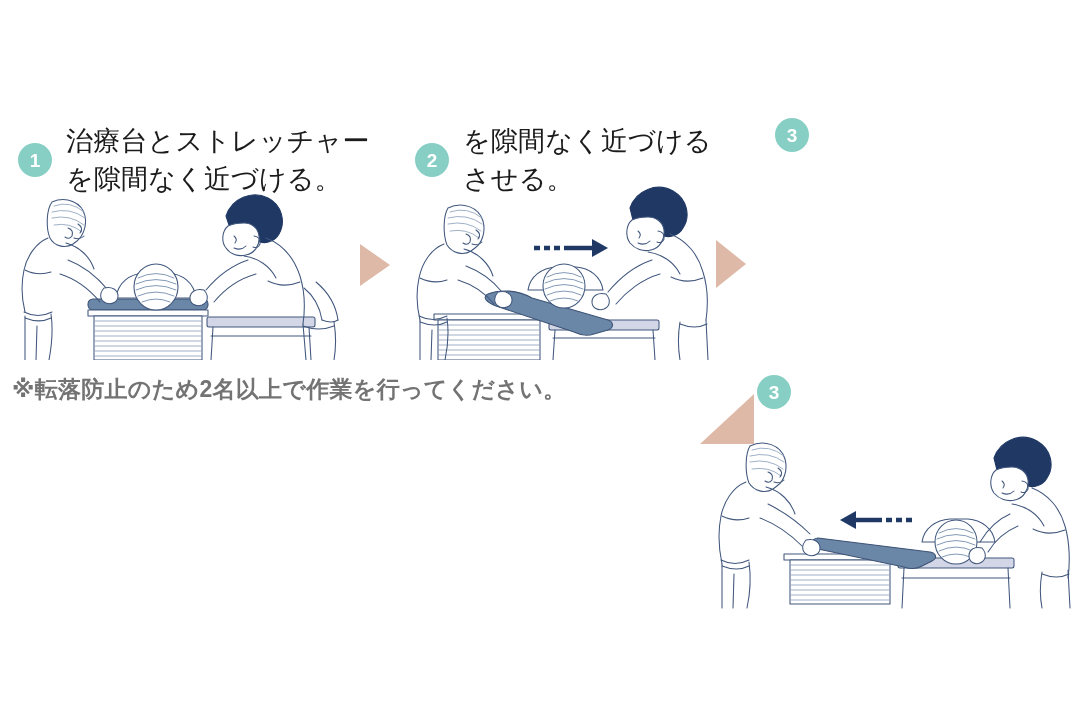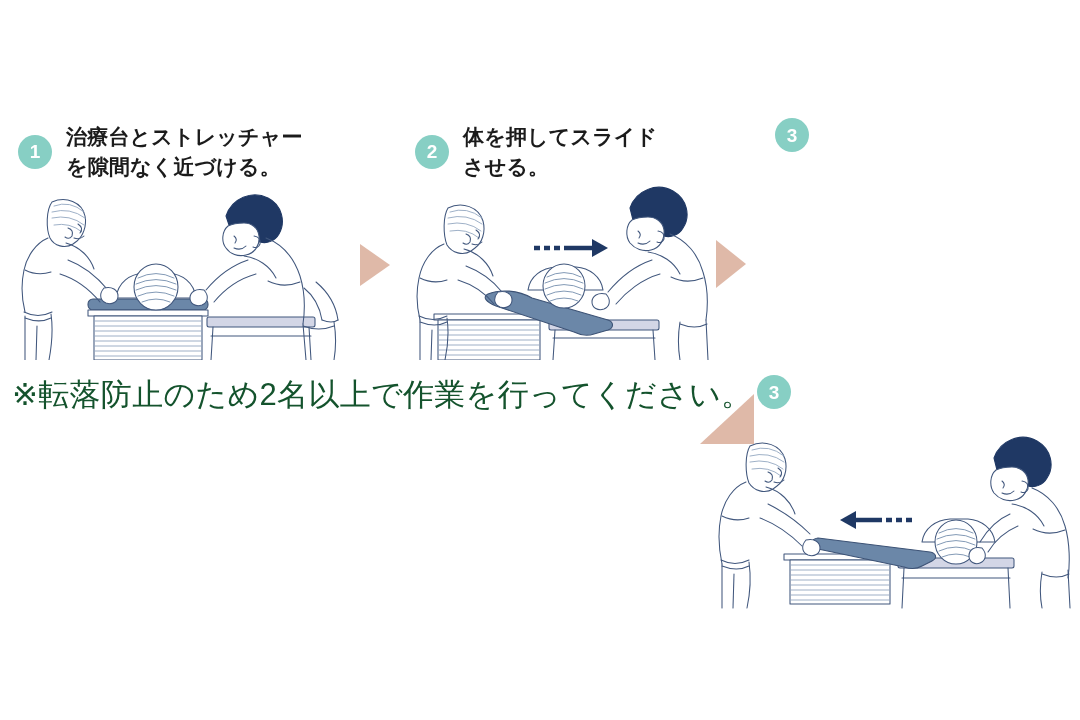--- a/index.html
+++ b/index.html
@@ -38,43 +38,43 @@
     color: #ffffff;
     font-size: 19px;
     font-weight: 700;
     display: flex;
     align-items: center;
     justify-content: center;
     line-height: 1;
     letter-spacing: 0;
   }
   .step-text {
-    font-size: 21px;
+    font-size: 27px;
     line-height: 1.42;
     letter-spacing: 0.2px;
     color: #1b1b1b;
     white-space: pre-line;
-    font-weight: 700;
+    font-weight: 400;
   }
 
   
   #head-1 { left: 18px;  top: 122px; }
   #head-2 { left: 415px; top: 122px; }
   #head-3 { left: 775px; top: 118px; }
   #head-3b{ left: 757px; top: 375px; }
 
   
   .warning {
     position: absolute;
     left: 12px;
     top: 374px;
-    font-size: 31px;
-    font-weight: 400;
+    font-size: 23px;
+    font-weight: 700;
     letter-spacing: 0.3px;
-    color: #14532d;
+    color: #737373;
     white-space: nowrap;
   }
 
   
   .scene { position: absolute; }
   #scene-1 { left: 4px;   top: 186px; width: 352px; height: 174px; }
   #scene-2 { left: 392px; top: 186px; width: 330px; height: 174px; }
   #scene-3 { left: 706px; top: 430px; width: 372px; height: 190px; }
 
   .scene svg { display: block; width: 100%; height: 100%; }
@@ -91,21 +91,21 @@
 <div class="canvas">
 
   <div class="step-head" id="head-1">
     <div class="badge">1</div>
     <div class="step-text">治療台とストレッチャー
 を隙間なく近づける。</div>
   </div>
 
   <div class="step-head" id="head-2">
     <div class="badge">2</div>
-    <div class="step-text">体を押してスライド
+    <div class="step-text">を隙間なく近づける
 させる。</div>
   </div>
 
   <div class="step-head" id="head-3">
     <div class="badge">3</div>
   </div>
 
   <div class="step-head" id="head-3b">
     <div class="badge">3</div>
   </div>

